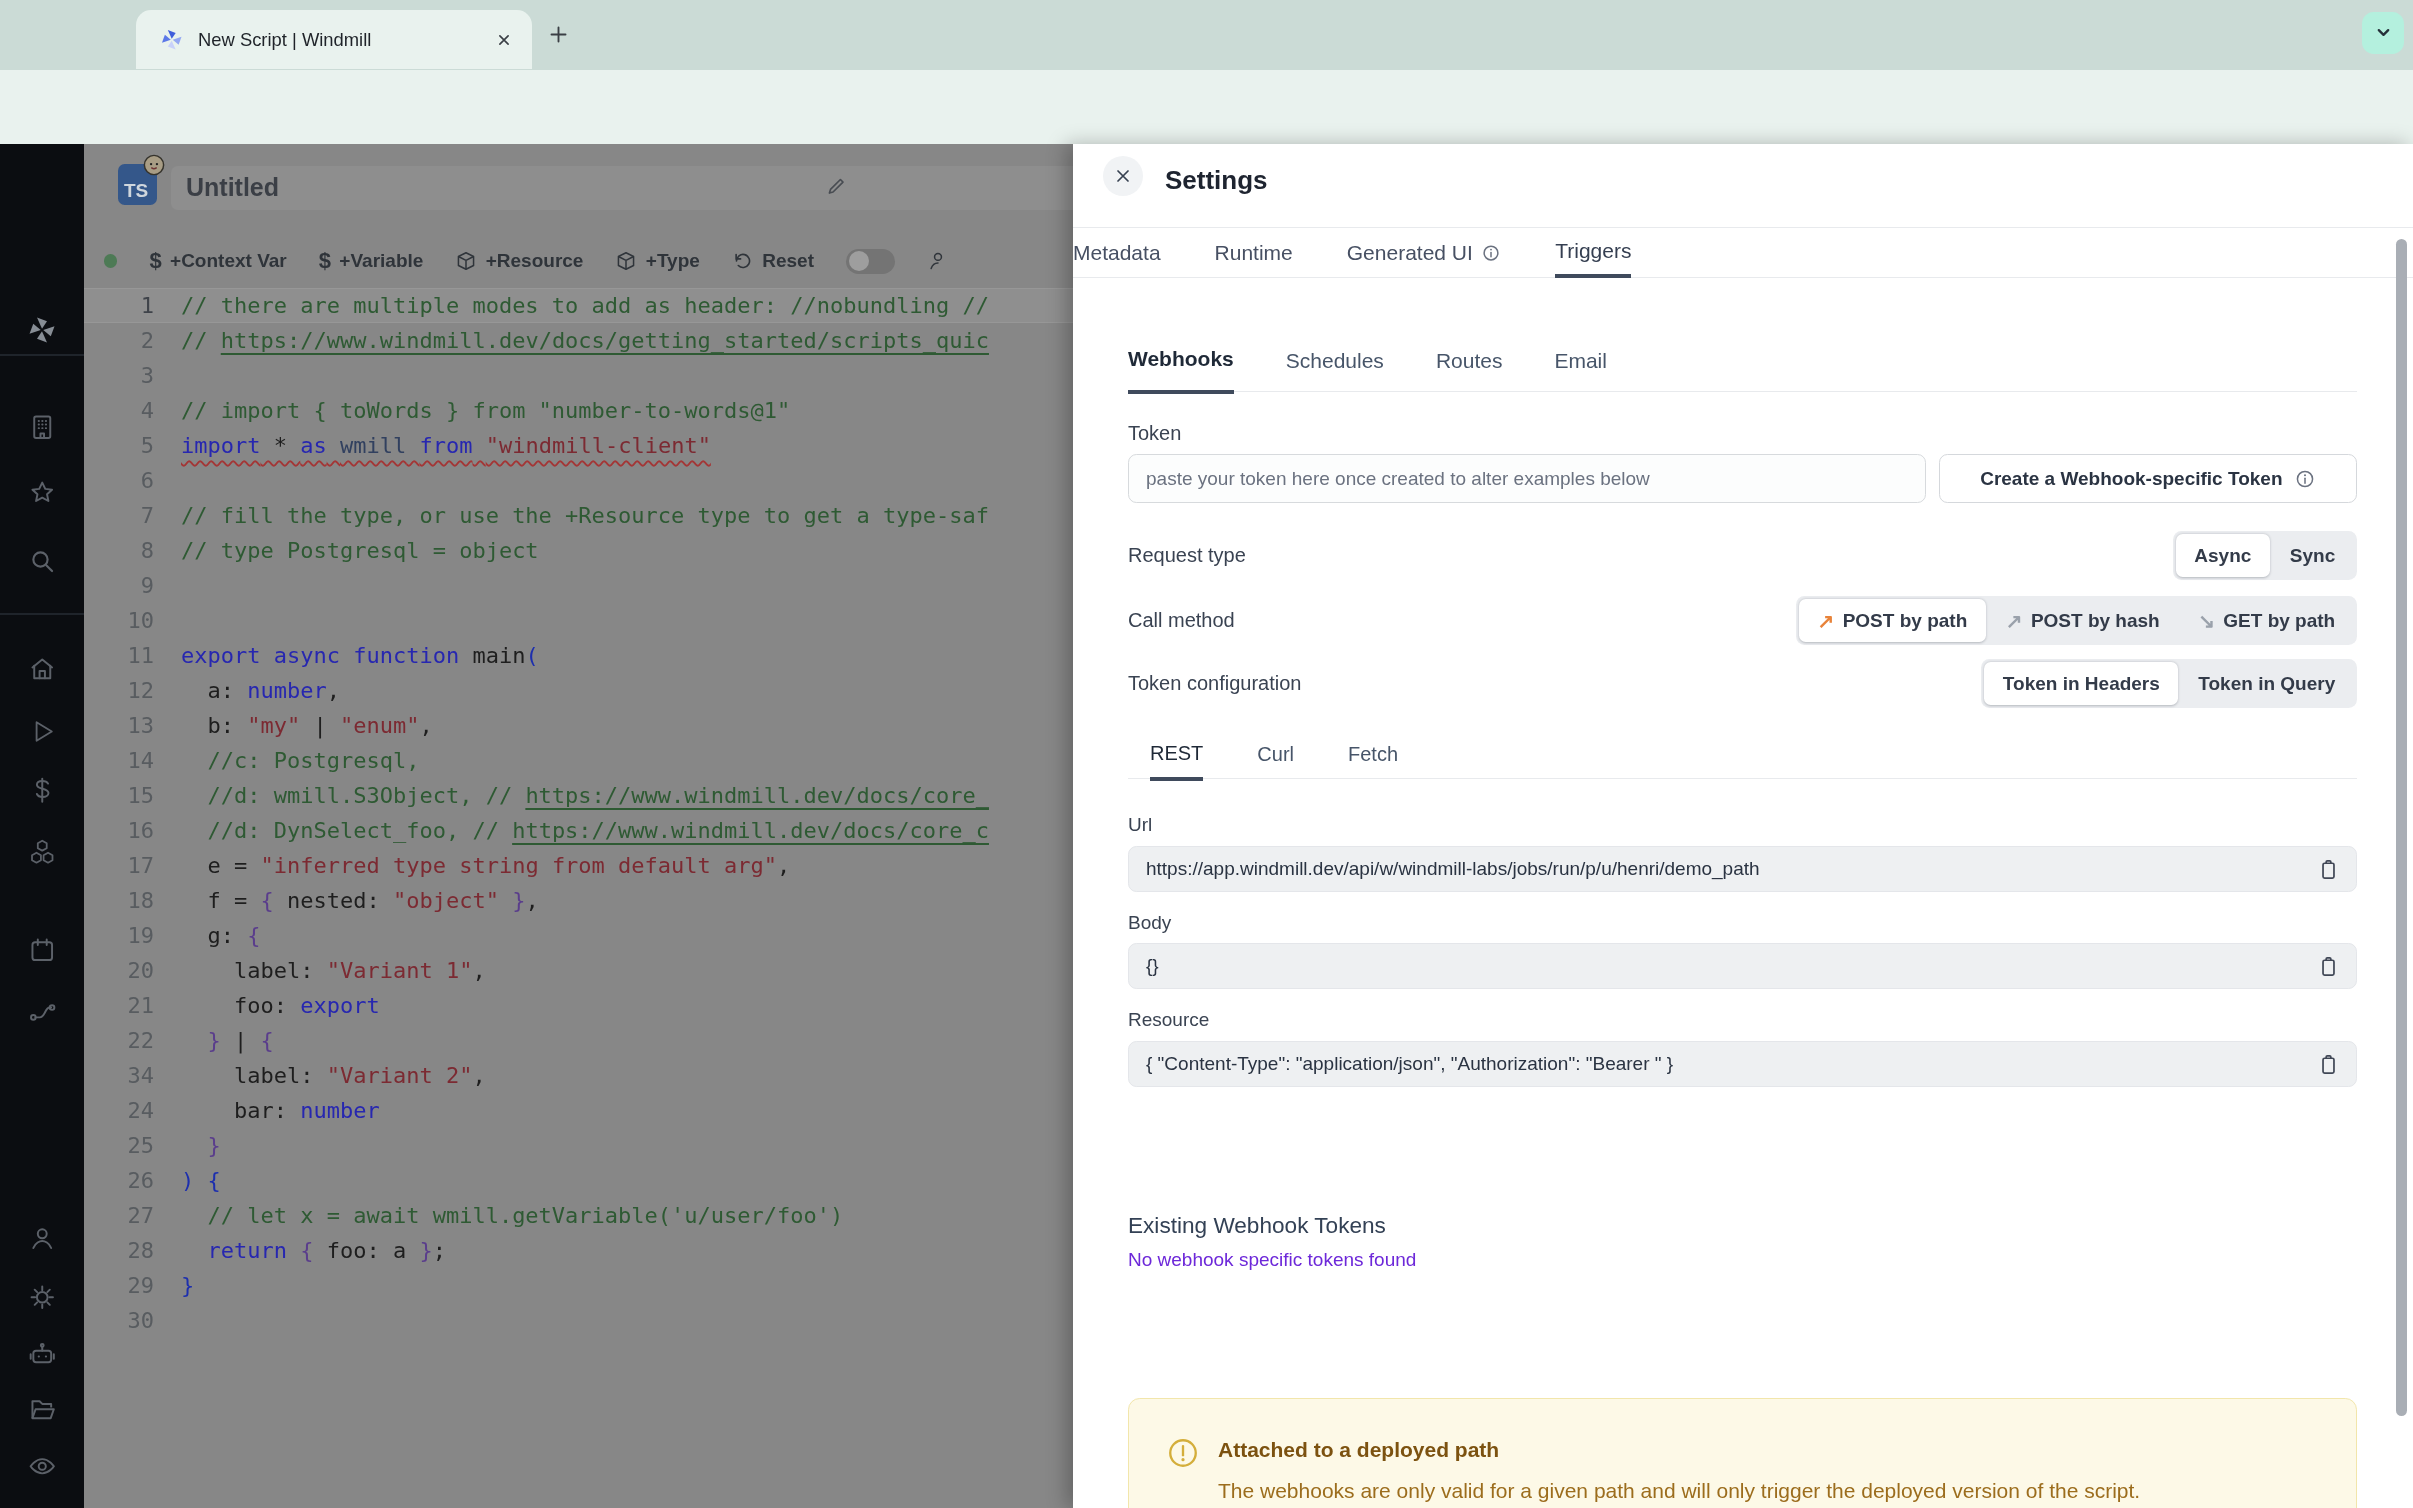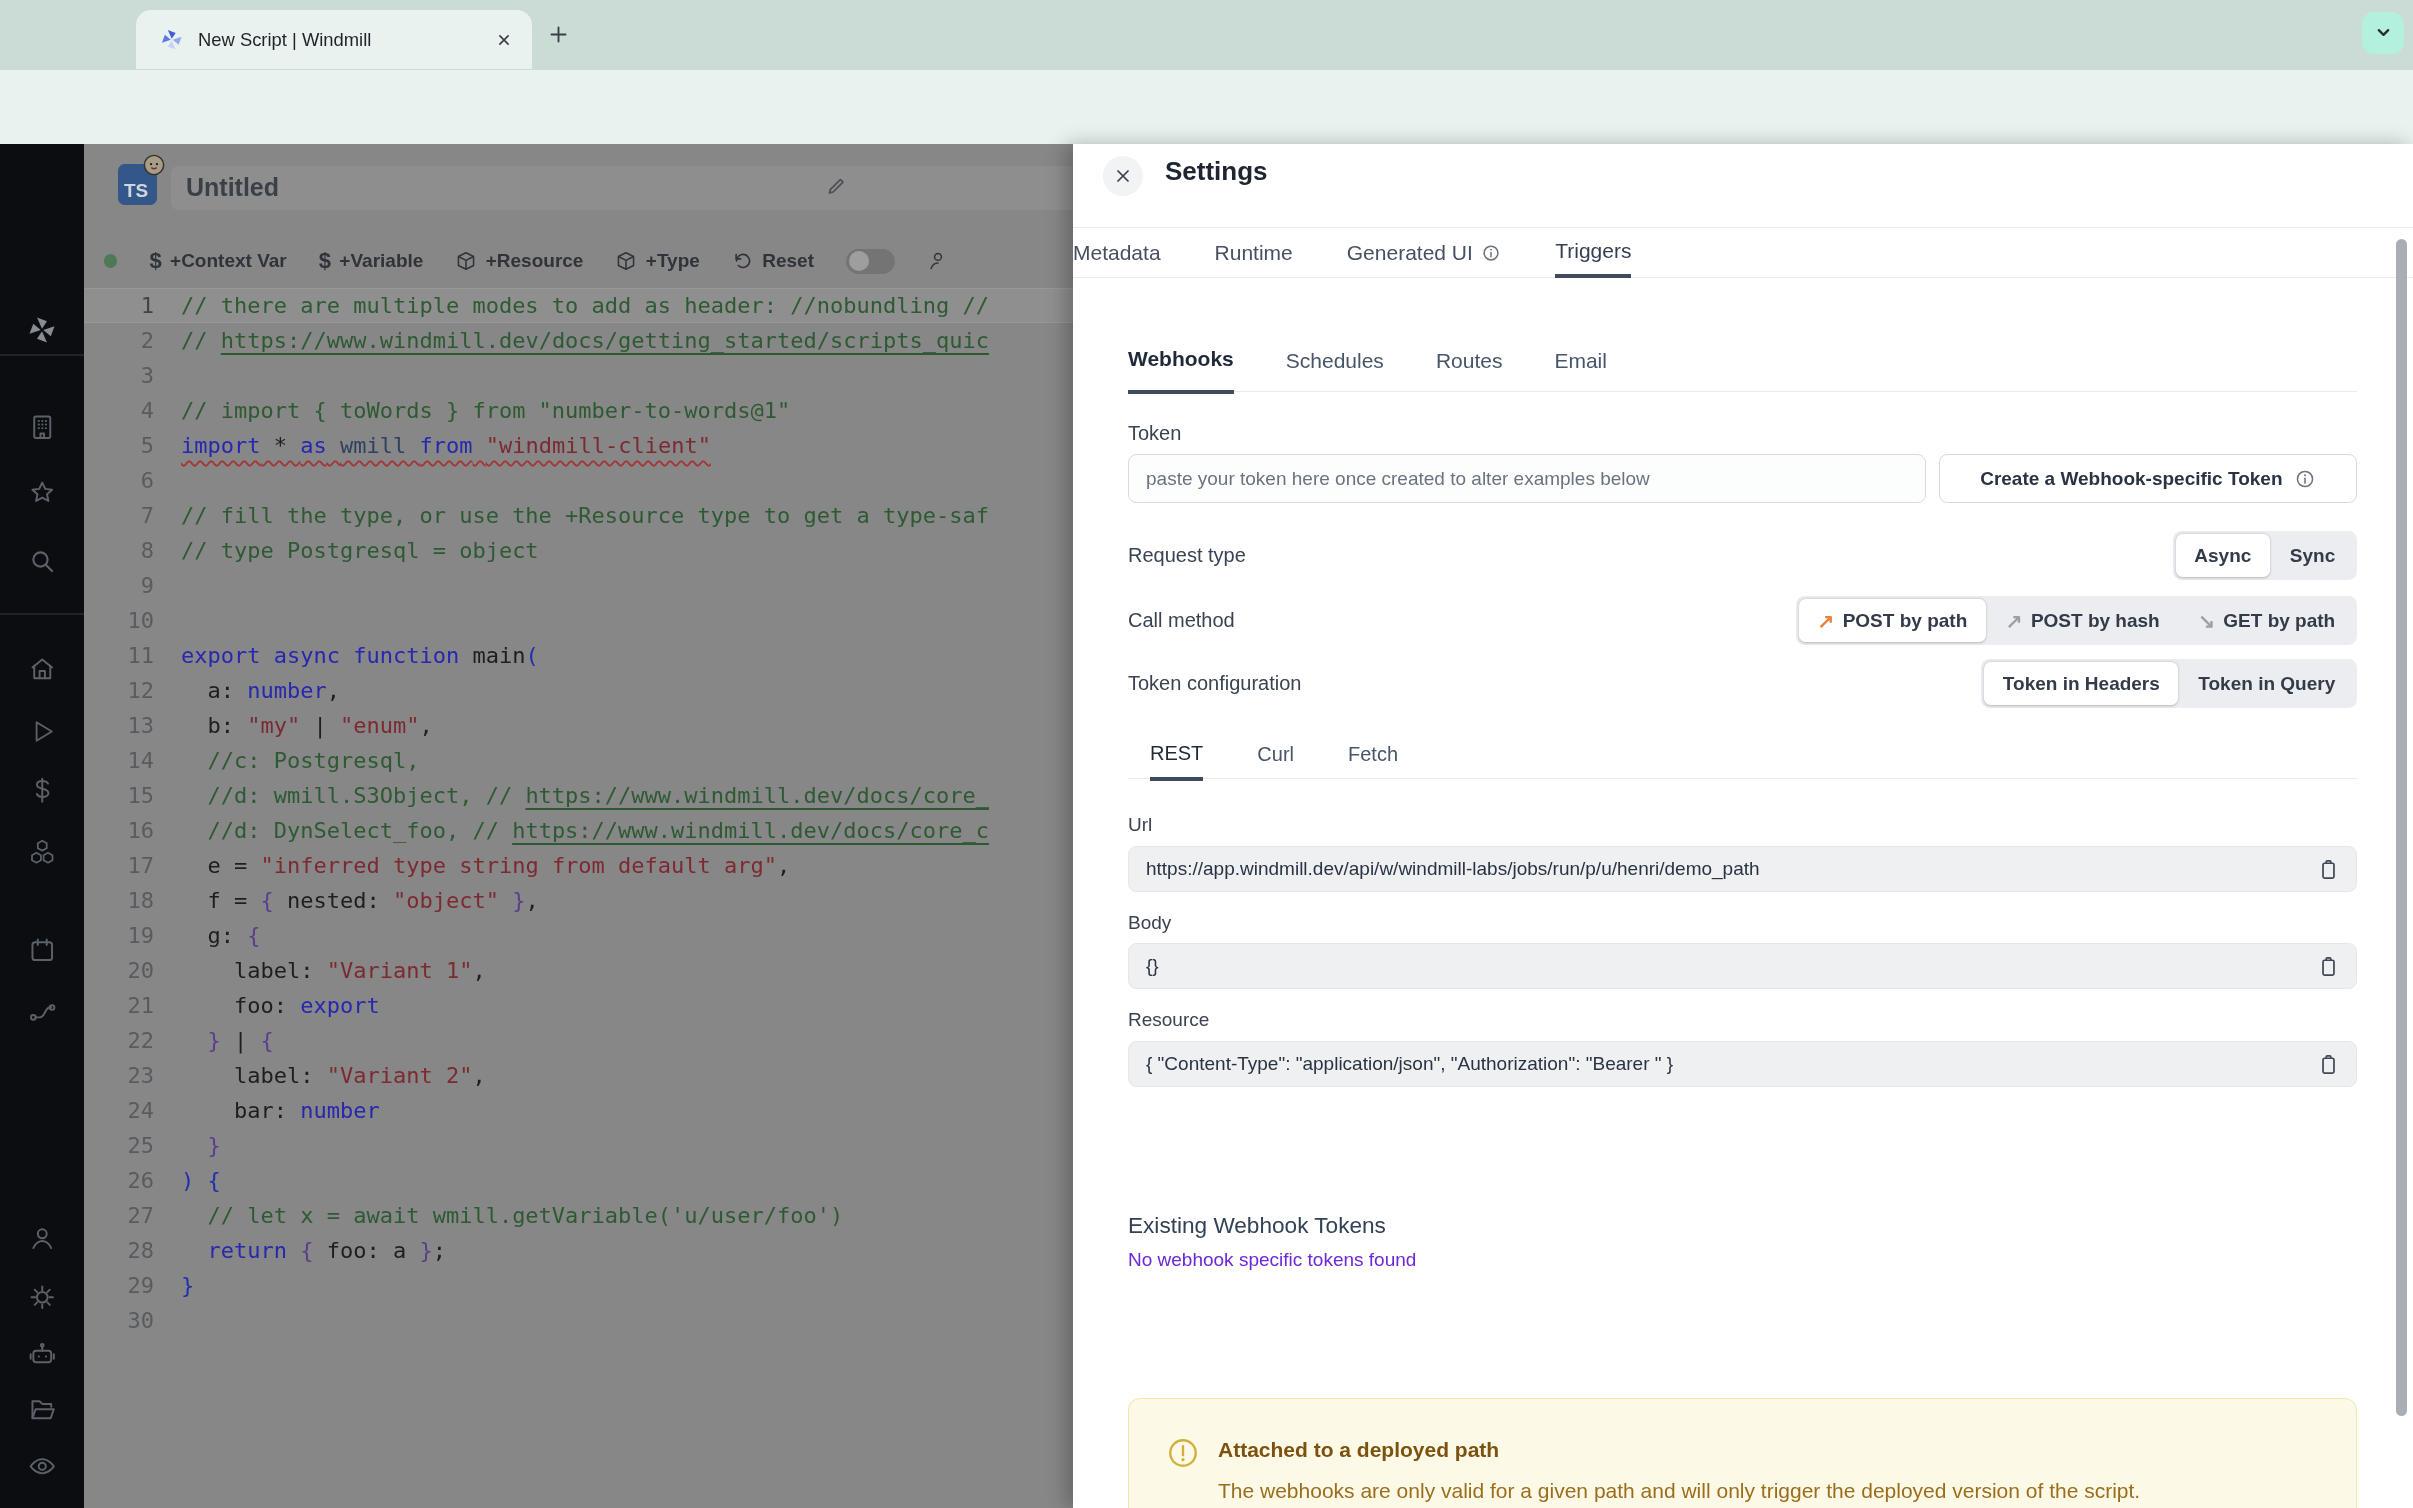--- a/index.html
+++ b/index.html
@@ -61,21 +61,21 @@
   .tk-s{color:#7c2a32}
   .tk-d{color:#1e1e1e}
   .tk-v{color:#31405f}
   .tk-b1{color:#1d2fae}
   .tk-bp{color:#5a3d8c}
   .squiggle{text-decoration:underline wavy #a33636 1.7px;text-underline-offset:6.7px}
 
   
   .drawer{position:absolute;left:1073px;top:144px;width:1341px;height:1364px;background:#ffffff;
        box-shadow:-6.7px 0 18.4px rgba(0,0,0,.25);overflow:hidden}
-  .d-header{position:absolute;left:30px;top:11.7px;display:flex;align-items:flex-start;gap:22px}
+  .d-header{position:absolute;left:30px;top:11.7px;display:flex;align-items:flex-end;gap:22px}
   .x-btn{width:40px;height:40px;border-radius:50%;background:#f1f3f5;display:flex;align-items:center;justify-content:center;color:#374151}
   .d-title{font-size:26px;font-weight:700;color:#1e2430}
   .d-tabs{position:absolute;left:0;top:83px;width:1341px;height:51px;border-top:1.7px solid #e8eaed;border-bottom:1.7px solid #e8eaed;
        display:flex;align-items:center;gap:54px;box-sizing:border-box}
   .d-tab{font-size:21px;color:#475063;height:100%;display:flex;align-items:center;gap:8.4px;box-sizing:border-box}
   .d-tab.active{color:#353f51;font-weight:500;border-bottom:4.2px solid #3f4a5c;margin-bottom:-1.7px}
   .info-ic{color:#6b7280}
 
   .w-tabs{position:absolute;left:55px;top:186px;width:1229px;height:62px;border-bottom:1.7px solid #e8eaed;
        display:flex;align-items:center;gap:52px;box-sizing:border-box}
@@ -381,21 +381,21 @@
       <div class="code-line"><span class="ln">13</span><span class="lc"><span class="tk-d">  b: </span><span class="tk-s">"my"</span><span class="tk-d"> | </span><span class="tk-s">"enum"</span><span class="tk-d">,</span></span></div>
       <div class="code-line"><span class="ln">14</span><span class="lc"><span class="tk-c">  //c: Postgresql,</span></span></div>
       <div class="code-line"><span class="ln">15</span><span class="lc"><span class="tk-c">  //d: wmill.S3Object, // </span><span class="tk-cl">https://www.windmill.dev/docs/core_</span></span></div>
       <div class="code-line"><span class="ln">16</span><span class="lc"><span class="tk-c">  //d: DynSelect_foo, // </span><span class="tk-cl">https://www.windmill.dev/docs/core_c</span></span></div>
       <div class="code-line"><span class="ln">17</span><span class="lc"><span class="tk-d">  e = </span><span class="tk-s">"inferred type string from default arg"</span><span class="tk-d">,</span></span></div>
       <div class="code-line"><span class="ln">18</span><span class="lc"><span class="tk-d">  f = </span><span class="tk-bp">{</span><span class="tk-d"> nested: </span><span class="tk-s">"object"</span><span class="tk-d"> </span><span class="tk-bp">}</span><span class="tk-d">,</span></span></div>
       <div class="code-line"><span class="ln">19</span><span class="lc"><span class="tk-d">  g: </span><span class="tk-bp">{</span></span></div>
       <div class="code-line"><span class="ln">20</span><span class="lc"><span class="tk-d">    label: </span><span class="tk-s">"Variant 1"</span><span class="tk-d">,</span></span></div>
       <div class="code-line"><span class="ln">21</span><span class="lc"><span class="tk-d">    foo: </span><span class="tk-t">export</span></span></div>
       <div class="code-line"><span class="ln">22</span><span class="lc"><span class="tk-d">  </span><span class="tk-bp">}</span><span class="tk-d"> | </span><span class="tk-bp">{</span></span></div>
-      <div class="code-line"><span class="ln">23</span><span class="lc"><span class="tk-d">    label: </span><span class="tk-s">"Variant 2"</span><span class="tk-d">,</span></span></div>
+      <div class="code-line"><span class="ln">34</span><span class="lc"><span class="tk-d">    label: </span><span class="tk-s">"Variant 2"</span><span class="tk-d">,</span></span></div>
       <div class="code-line"><span class="ln">24</span><span class="lc"><span class="tk-d">    bar: </span><span class="tk-t">number</span></span></div>
       <div class="code-line"><span class="ln">25</span><span class="lc"><span class="tk-d">  </span><span class="tk-bp">}</span></span></div>
       <div class="code-line"><span class="ln">26</span><span class="lc"><span class="tk-b1">)</span><span class="tk-d"> </span><span class="tk-b1">{</span></span></div>
       <div class="code-line"><span class="ln">27</span><span class="lc"><span class="tk-c">  // let x = await wmill.getVariable('u/user/foo')</span></span></div>
       <div class="code-line"><span class="ln">28</span><span class="lc"><span class="tk-d">  </span><span class="tk-k">return</span><span class="tk-d"> </span><span class="tk-bp">{</span><span class="tk-d"> foo: a </span><span class="tk-bp">}</span><span class="tk-d">;</span></span></div>
       <div class="code-line"><span class="ln">29</span><span class="lc"><span class="tk-b1">}</span></span></div>
       <div class="code-line"><span class="ln">30</span><span class="lc"></span></div>
     </div>
 </div>
 

